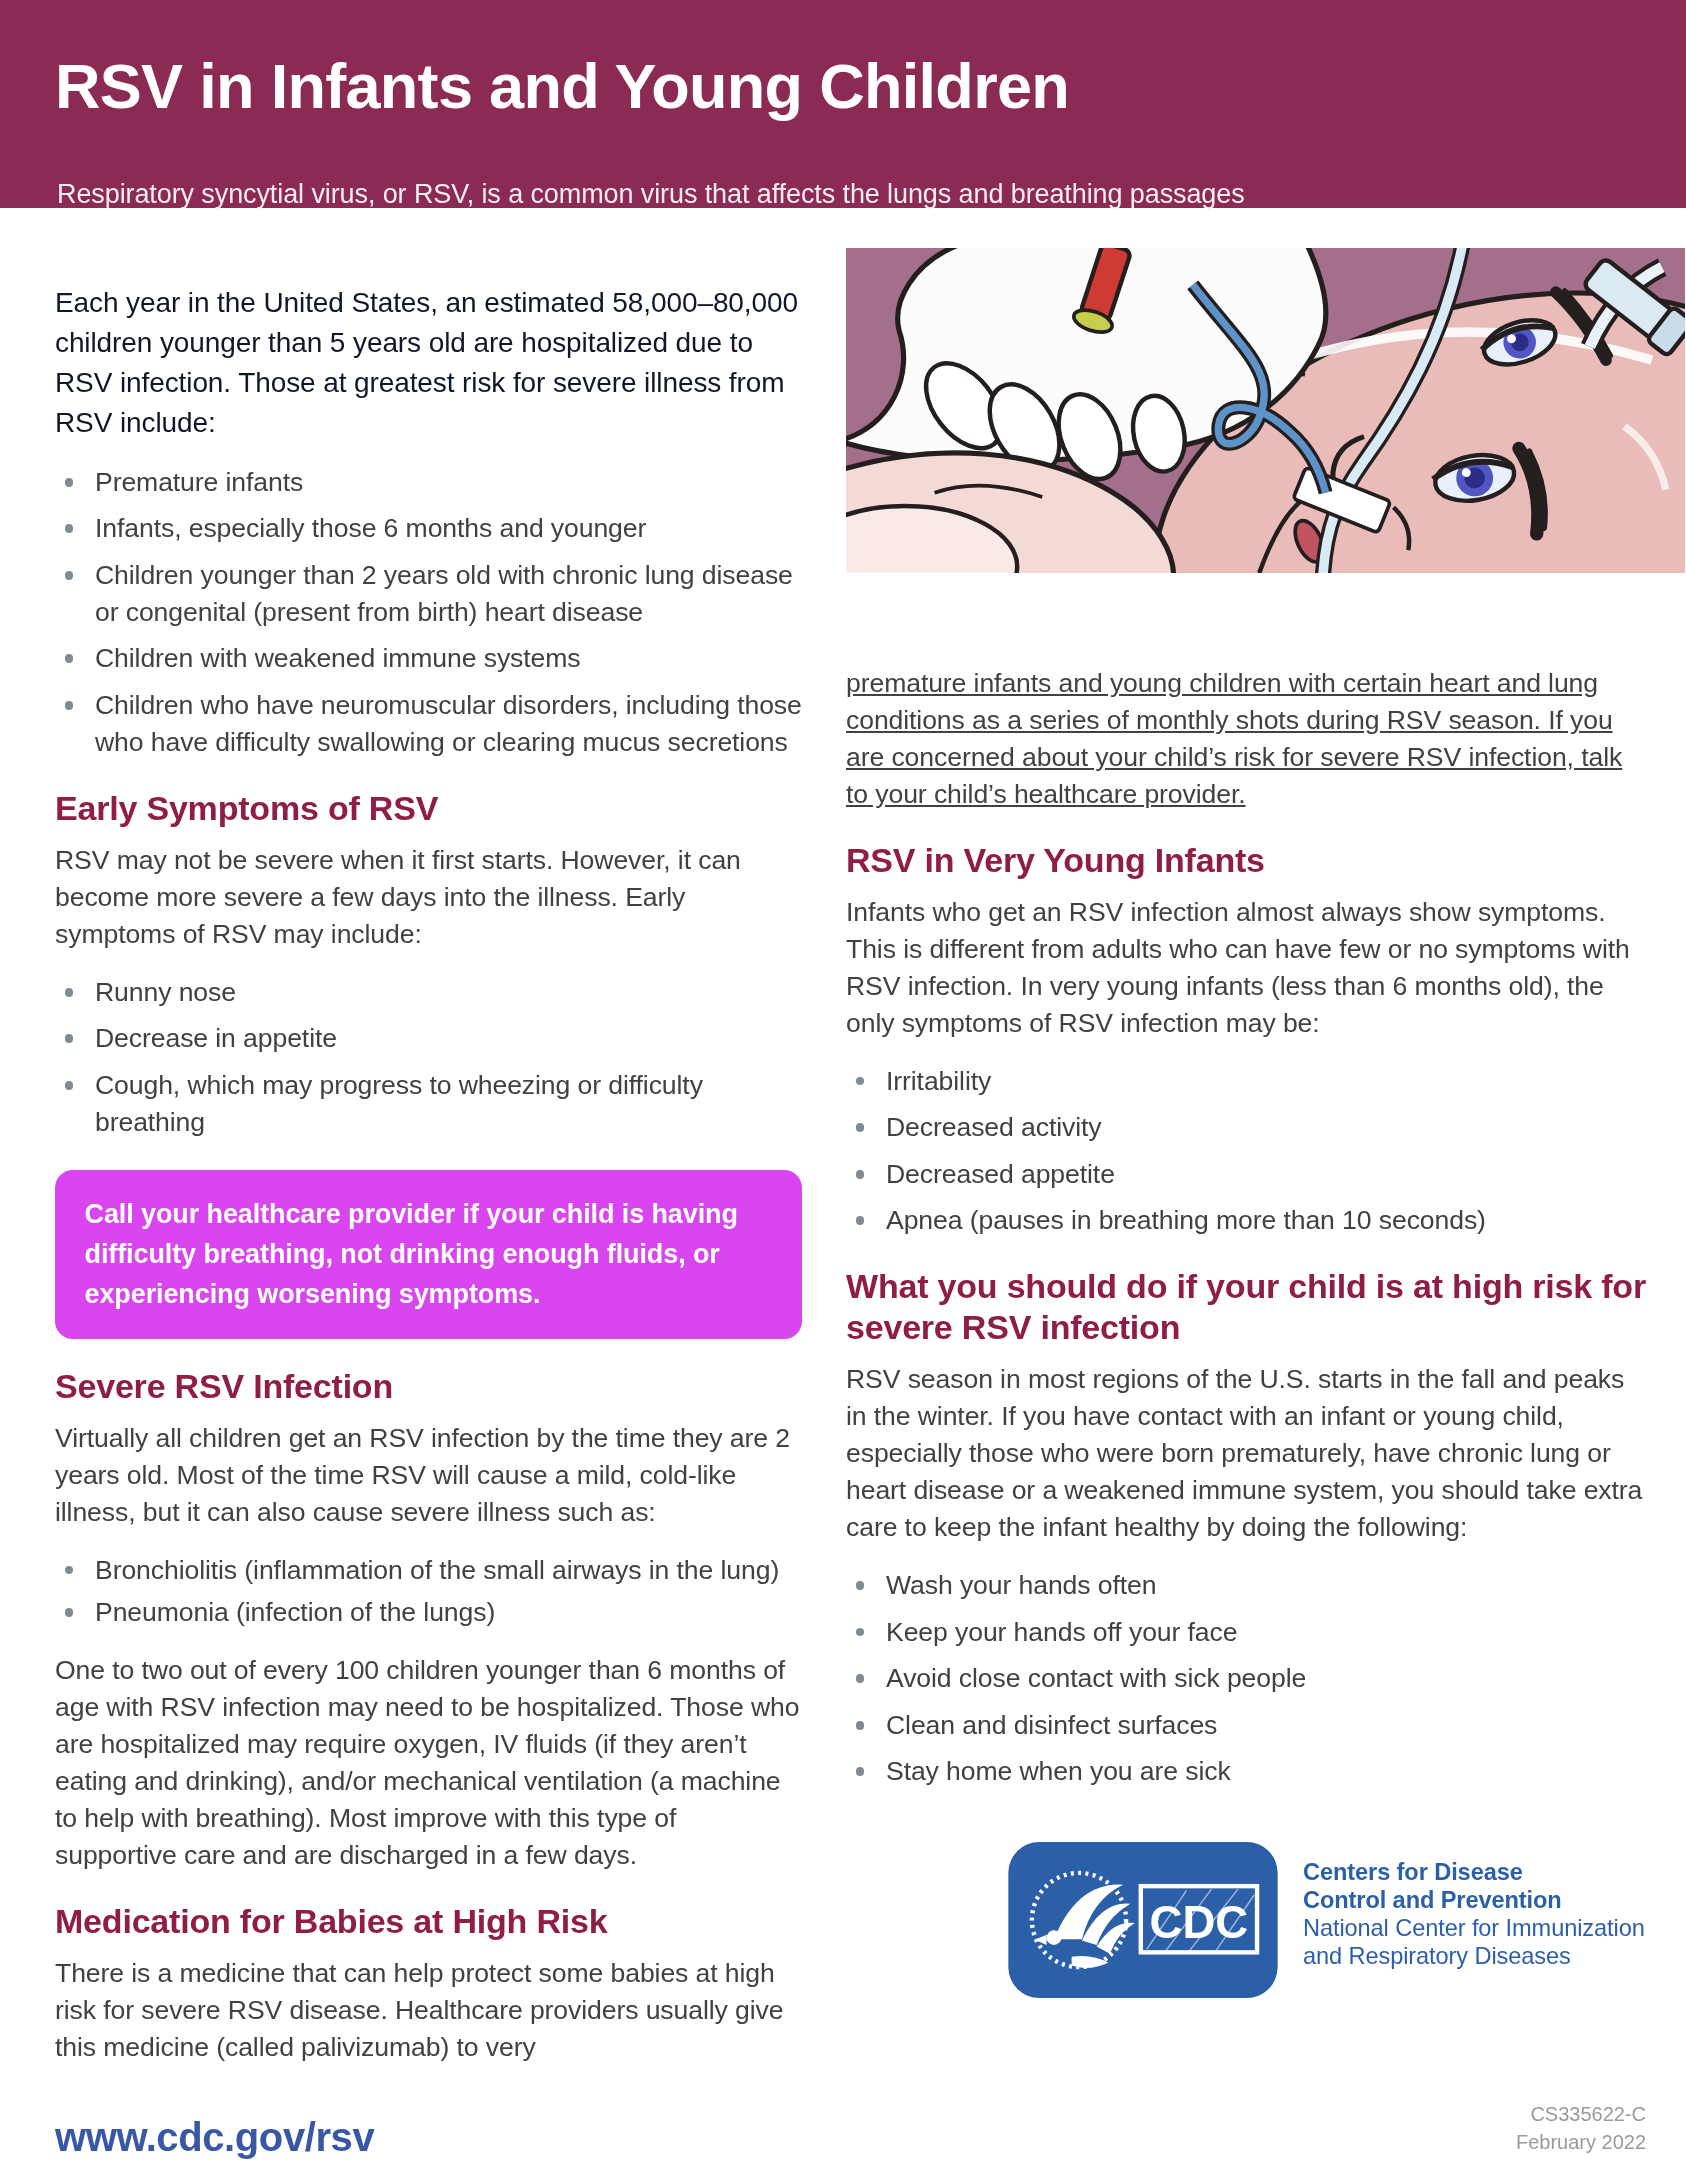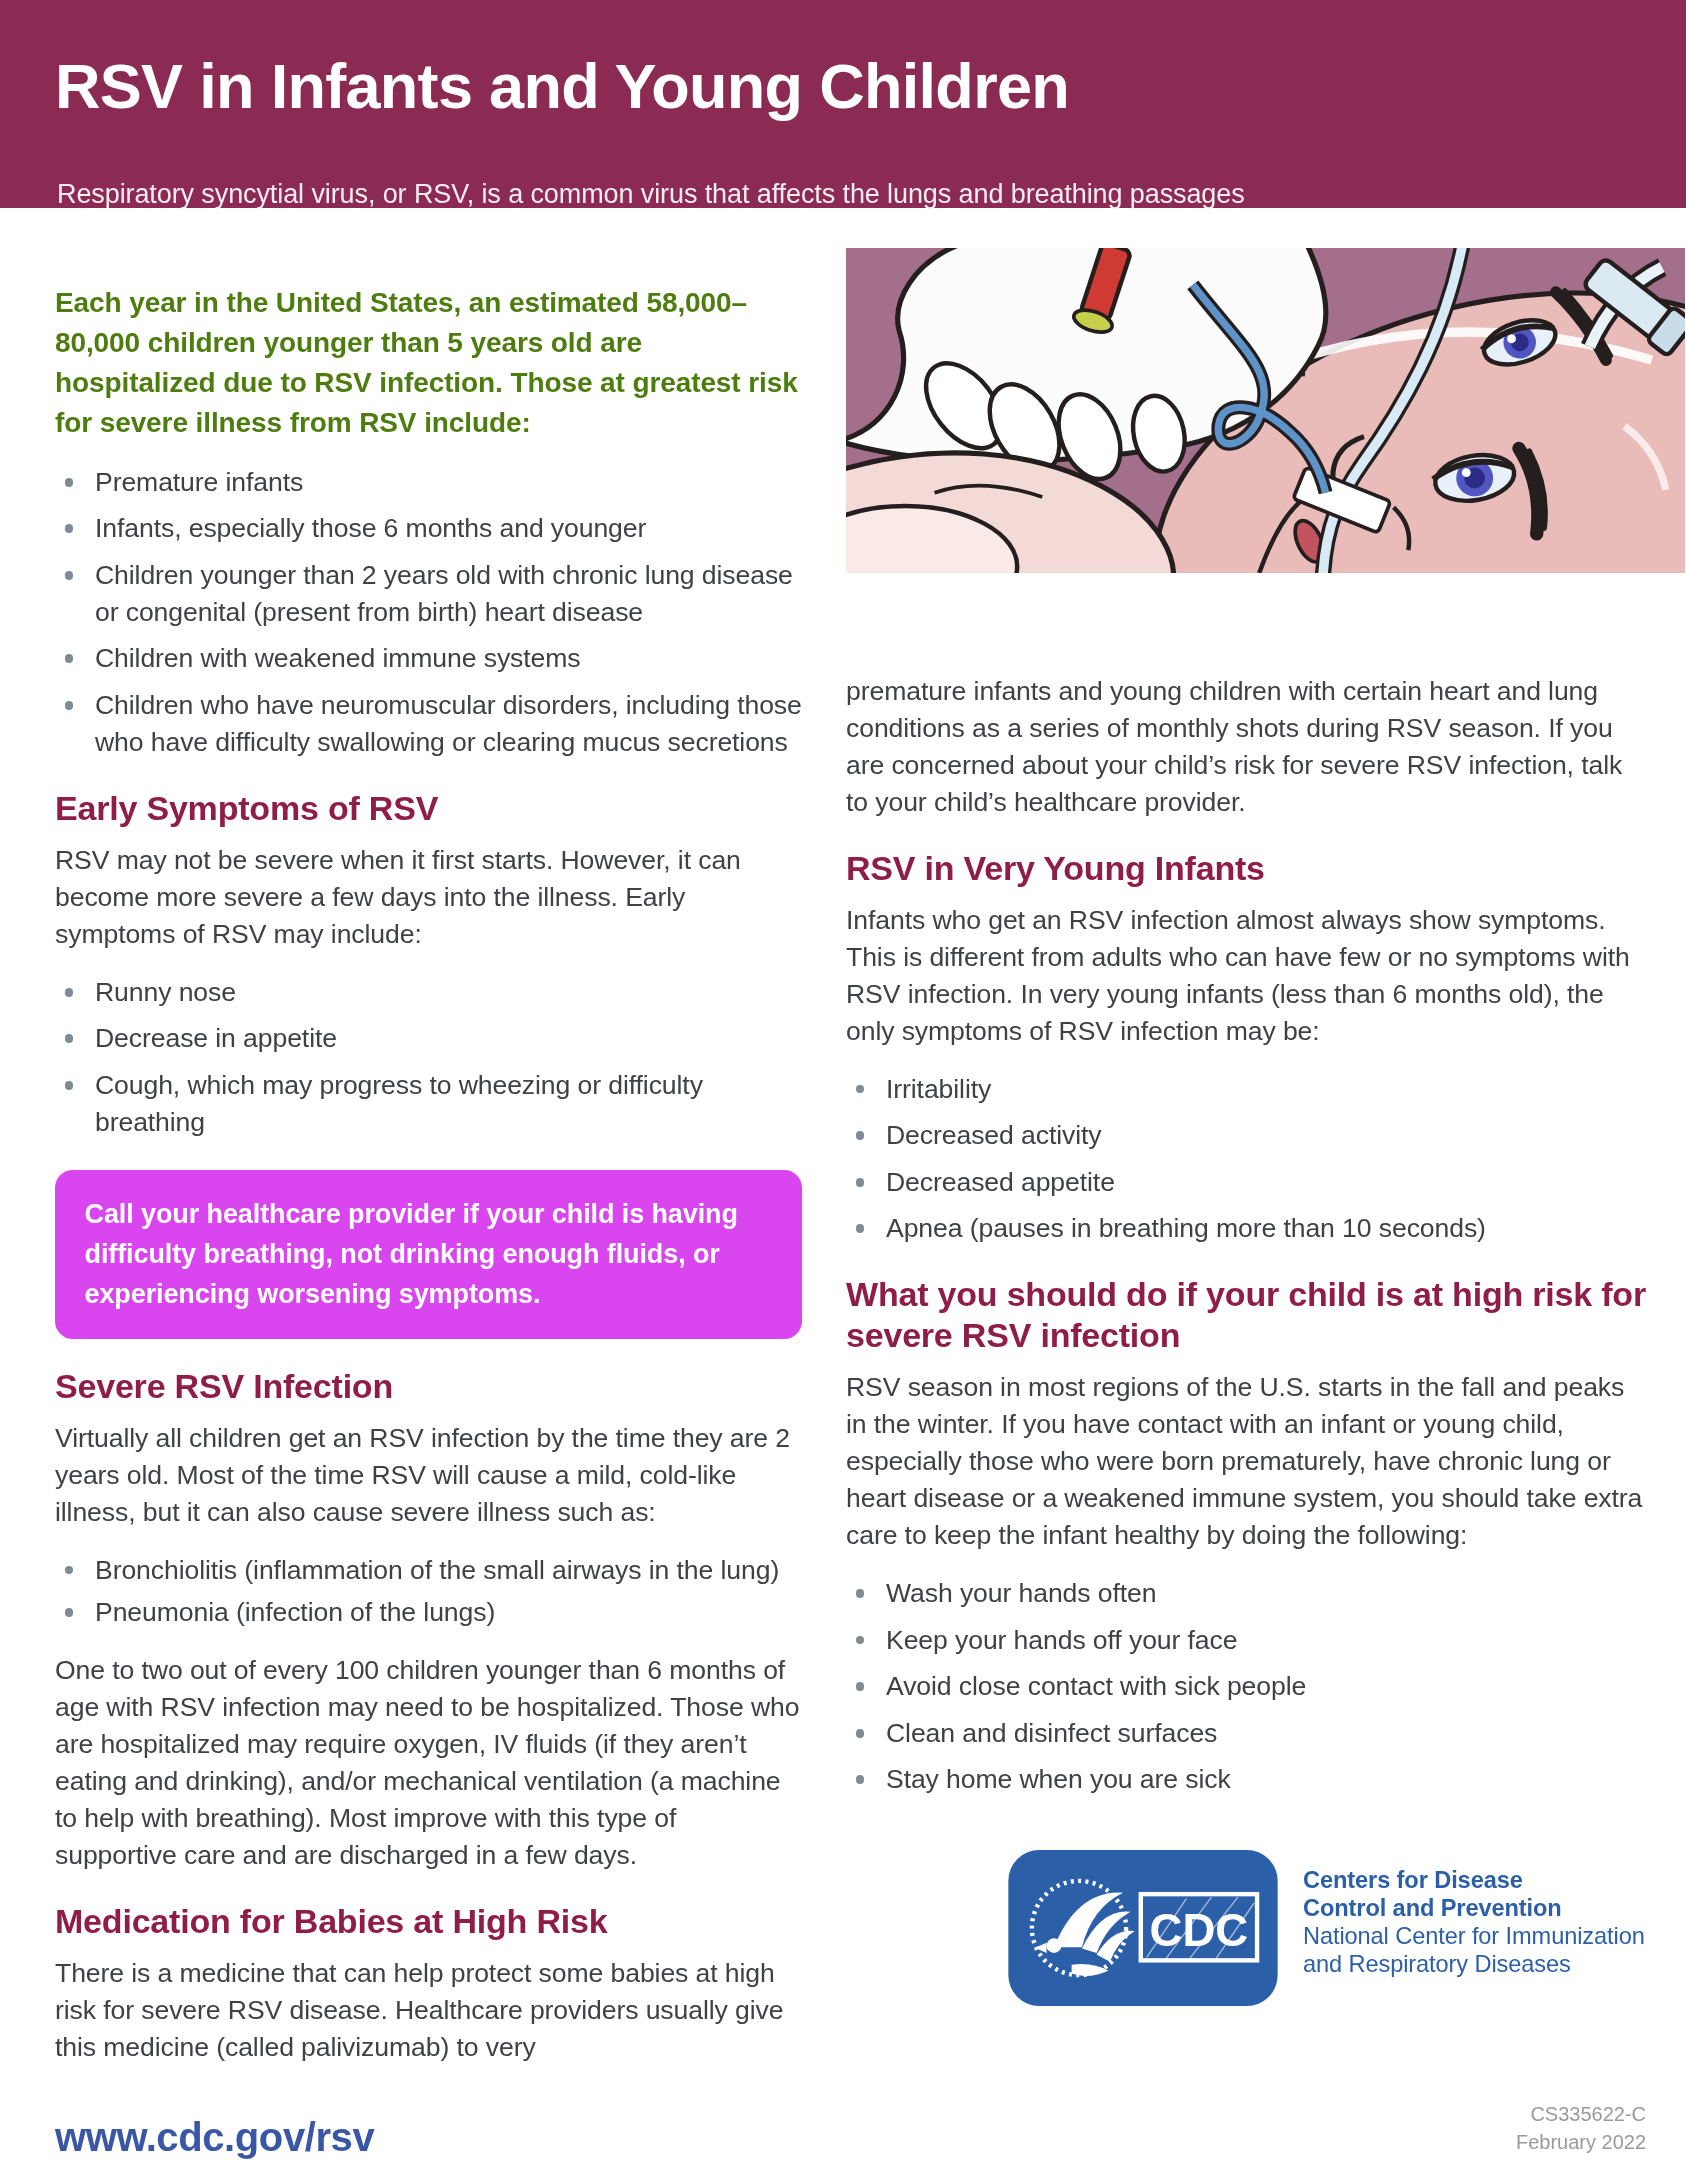--- a/index.html
+++ b/index.html
@@ -9,23 +9,23 @@
   }
   
   .band{position:absolute;left:0;top:0;width:1687px;height:208px;background:#8b2a52;}
   .band h1{margin:0;position:absolute;left:55px;top:49px;font-size:63px;line-height:74px;
     font-weight:bold;color:#ffffff;letter-spacing:-0.7px;white-space:nowrap;}
   .band .subtitle{position:absolute;left:57px;top:179px;font-size:27px;color:#f9edf3;
     letter-spacing:-0.1px;white-space:nowrap;}
   
   .col-left{position:absolute;left:55px;top:248px;width:747px;}
   .col-right{position:absolute;left:846px;top:661px;width:804px;}
-  .col-right > :first-child{margin-top:12px;}
+  .col-right > :first-child{margin-top:4px;text-decoration:underline;}
   h2{font-size:34px;line-height:41px;margin:26.6px 0 0;color:#8f1d47;letter-spacing:-0.2px;font-weight:bold;}
-  .intro{font-size:28px;line-height:40px;font-weight:bold;color:#4d7c0f;margin:35px 0 16px;letter-spacing:-0.1px;}
+  .intro{font-size:28px;line-height:40px;font-weight:normal;color:#0f172a;margin:35px 0 16px;letter-spacing:-0.1px;}
   .body{font-size:26.6px;line-height:37px;margin:13.3px 0 0;color:#3f4143;letter-spacing:-0.1px;}
   .para2{margin-top:20.7px;}
   ul.bullets{margin:20.7px 0 0;padding:0;list-style:none;}
   ul.bullets li{position:relative;padding-left:40px;font-size:26.6px;line-height:37px;
     margin:0 0 9.6px;color:#3f4143;letter-spacing:-0.1px;}
   ul.bullets li::before{content:"";position:absolute;left:9.6px;top:14px;width:8.9px;height:8.9px;
     border-radius:50%;background:#7e8b93;}
   ul.bullets.tight li{margin-bottom:5.9px;}
   .callout{margin-top:29.5px;background:#d946ef;color:#ffffff;font-weight:bold;font-size:27px;
     line-height:40px;border-radius:17.7px;padding:23.6px 29.5px 25px;letter-spacing:-0.1px;box-sizing:border-box;}

